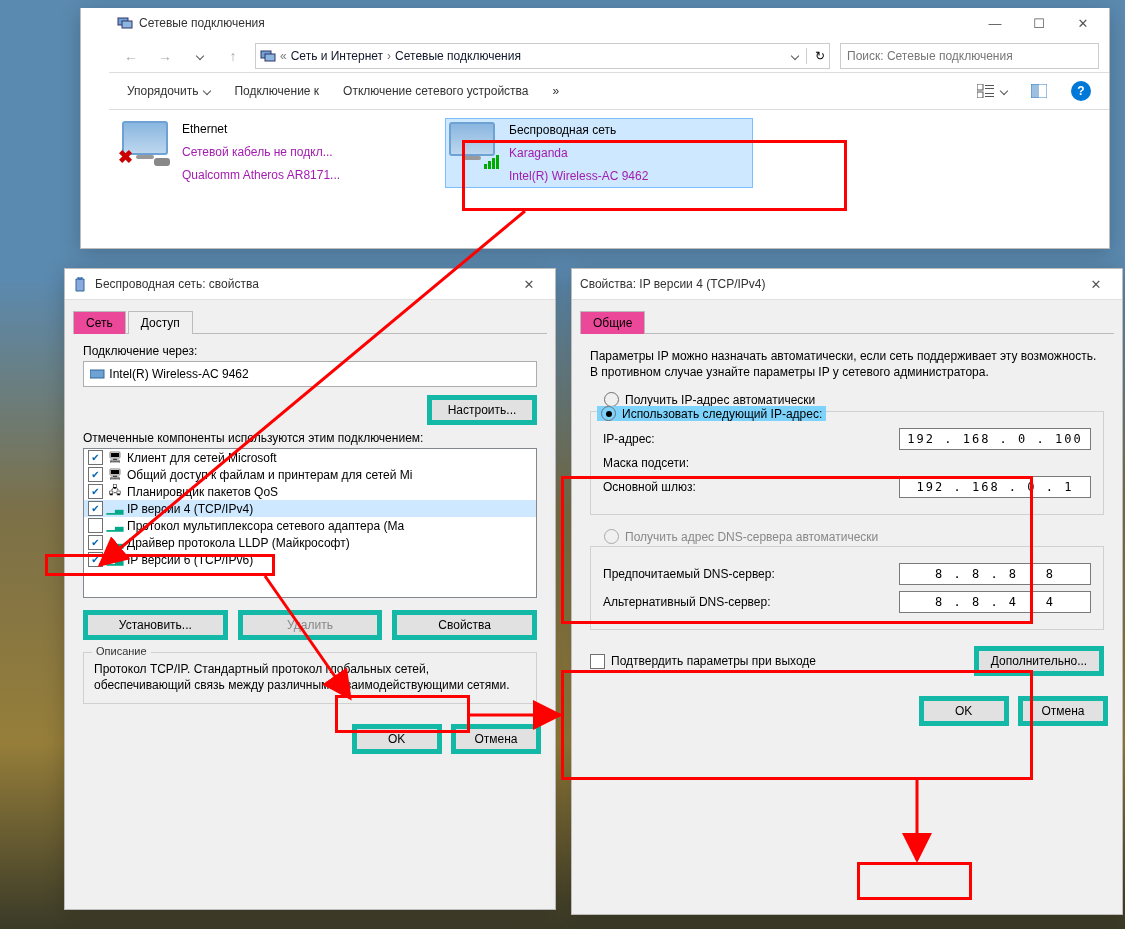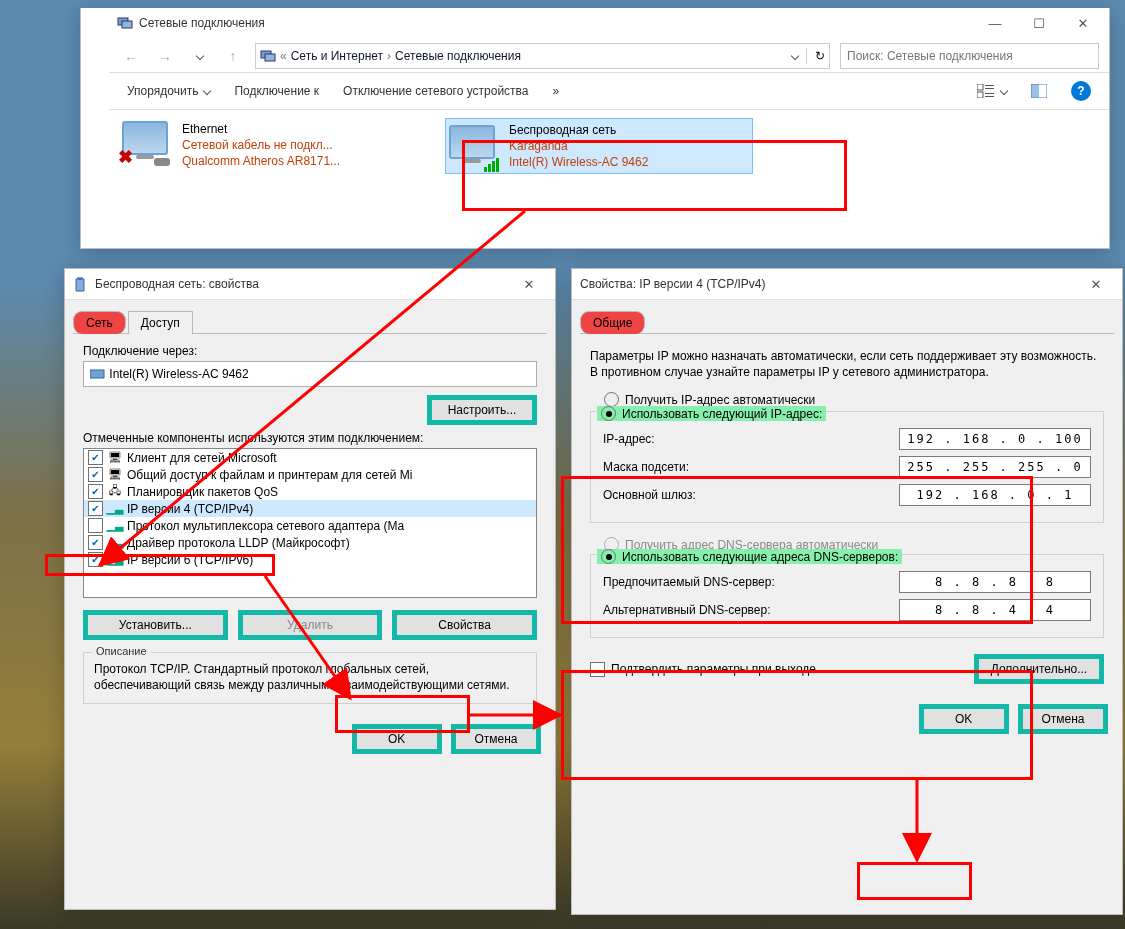--- a/index.html
+++ b/index.html
@@ -16,55 +16,55 @@
 .addrbox { flex:1; height:24px; border:1px solid #ccc; display:flex; align-items:center; padding:0 4px; gap:4px; font-size:12px; background:#fff; }
 .addrbox .crumb { color:#0f172a; }
 .addrbox .sep { color:#777; }
 .srch { width:245px; height:24px; border:1px solid #ccc; color:#777; padding:0 6px; display:flex; align-items:center; }
 .toolbar { display:flex; align-items:center; height:36px; padding:0 10px; gap:8px; border-top:1px solid #ddd; border-bottom:1px solid #ddd; }
 .tbitem { padding:4px 8px; color:#333; display:flex; align-items:center; gap:4px; }
 .cv { width:5px; height:5px; border-right:1px solid #555; border-bottom:1px solid #555; transform:rotate(45deg); display:inline-block; margin-left:2px; }
 .help-icon { width:20px; height:20px; border-radius:50%; background:#0078d7; color:#fff; display:inline-flex; align-items:center; justify-content:center; font-weight:bold; font-size:12px; }
 .filearea { display:flex; padding:8px 10px; gap:40px; }
 .adapter { display:flex; gap:10px; padding:3px; }
-.adapter.sel { background:#cde8ff; border:1px solid #7abfff;align-items:flex-end; }
+.adapter.sel { background:#cde8ff; border:1px solid #7abfff; }
 .adapter .ico { position:relative; width:50px; height:45px; }
 .mon { width:42px; height:30px; border:2px solid #6ea2d4; border-radius:3px; background:linear-gradient(#8ab6e0,#bdd7ee); position:relative; }
 .mon::after { content:""; position:absolute; bottom:-6px; left:12px; width:18px; height:4px; background:#999; border-radius:2px; }
 .adapter .txt { line-height:16px; font-size:12px; }
 .adapter .name { color:#000; }
-.adapter .sub { color:#c2410c; }
+.adapter .sub { color:#a21caf;margin-top:7px; }
 
 .dlg { background:#f0f0f0;margin-left:41px; }
 #dlg1 { top:268px; left:23px; width:490px; height:640px; }
 #dlg1 .titlebar { background:#fff; border-bottom:1px solid #e0e0e0; }
 .tabs { display:flex; margin:10px 8px 0 8px; border-bottom:1px solid #bbb; }
 .tab { border:1px solid #bbb; border-bottom:none; padding:4px 12px; background:#f0f0f0; position:relative; top:1px; margin-right:2px; }
-.tab.active { background:#ef4444;border-radius:9px; }
+.tab.active { background:#ec4899; }
 .dlg-body { padding:10px 18px; }
 .fieldbox { border:1px solid #adadad; background:#fff; padding:5px 6px; margin-top:3px; }
 .btn { border:5px solid #14b8a6; background:#e1e1e1; padding:3px 0; min-width:80px; text-align:center; display:inline-block; font-size:12px; }
 .listbox { border:1px solid #828790; background:#fff; height:148px; overflow:hidden; margin-top:3px; }
 .listrow { display:flex; align-items:center; gap:4px; padding:1px 4px; font-size:12px; }
 .listrow.sel { background:#cde8ff; }
 .chk { width:13px; height:13px; border:1px solid #707070; background:#fff; display:inline-flex; align-items:center; justify-content:center; font-size:10px; color:#0065b3; }
 .net-icon { width:16px; height:14px; font-size:11px; display:inline-flex; align-items:center; justify-content:center; }
 .rowbtns { display:flex; gap:10px; margin-top:12px; }
 .grp { border:1px solid #d0d0d0; margin-top:12px; padding:8px 10px 10px; position:relative; }
 .grp .lgd { position:absolute; top:-8px; left:8px; background:#f0f0f0; padding:0 4px; font-size:11px; color:#333; }
 .dlg-foot { text-align:right; padding:10px 14px; }
 
 #dlg2 { top:268px; left:530px; width:550px; height:645px; }
 #dlg2 .titlebar { background:#fff; border-bottom:1px solid #e0e0e0; }
 .para { font-size:12px; line-height:16px; }
 .radio { display:flex; align-items:center; gap:6px; margin:4px 0; font-size:12px; }
 .rdot { width:13px; height:13px; border:1px solid #707070; border-radius:50%; display:inline-flex; align-items:center; justify-content:center; }
 .rdot.on::after { content:""; width:6px; height:6px; background:#000; border-radius:50%; }
 .ipgroup { border:1px solid #d0d0d0; padding:10px 12px; margin-top:2px; position:relative; }
-.ipgroup .lgd { position:absolute; top:-9px; left:6px; background:#86efac; padding:0 4px; }
+.ipgroup .lgd { position:absolute; top:-9px; left:6px; background:#7dd3fc; padding:0 4px; }
 .iprow { display:flex; align-items:center; justify-content:space-between; margin:6px 0; }
 .ipval { border:1px solid #7a7a7a; background:#fff; width:190px; height:20px; font-family:"Consolas",monospace; text-align:center; font-size:12px; letter-spacing:2px; display:flex; align-items:center; justify-content:center; }
 .disabled { color:#888; }
 
 .hl { position:absolute; border:3px solid #ff0000; pointer-events:none; box-sizing:border-box; }
 svg.arrows { position:absolute; top:0; left:0; pointer-events:none; }
 </style>
 </head>
 <body>
 
@@ -264,37 +264,32 @@
       <span class="lgd radio" style="top:-10px">
           <span class="rdot on"></span>
           <span>Использовать следующий IP-адрес:</span>
         </span>
       <div class="iprow">
           <span>IP-адрес:</span>
           <span class="ipval">192 . 168 .  0  . 100</span>
         </div>
       <div class="iprow">
           <span>Маска подсети:</span>
-          <span class="ipval">255 . 255 . 255 .  0</span>
         </div>
       <div class="iprow">
           <span>Основной шлюз:</span>
           <span class="ipval">192 . 168 .  0  .  1</span>
         </div>
     </div>
 
     <div class="radio disabled" style="margin:14px 0 0 14px">
         <span class="rdot" style="border-color:#aaa"></span>
         <span>Получить адрес DNS-сервера автоматически</span>
       </div>
     <div class="ipgroup">
-      <span class="lgd radio" style="top:-10px">
-          <span class="rdot on"></span>
-          <span>Использовать следующие адреса DNS-серверов:</span>
-        </span>
       <div class="iprow">
           <span>Предпочитаемый DNS-сервер:</span>
           <span class="ipval">8  .  8  .  8  .  8</span>
         </div>
       <div class="iprow">
           <span>Альтернативный DNS-сервер:</span>
           <span class="ipval">8  .  8  .  4  .  4</span>
         </div>
     </div>
 

